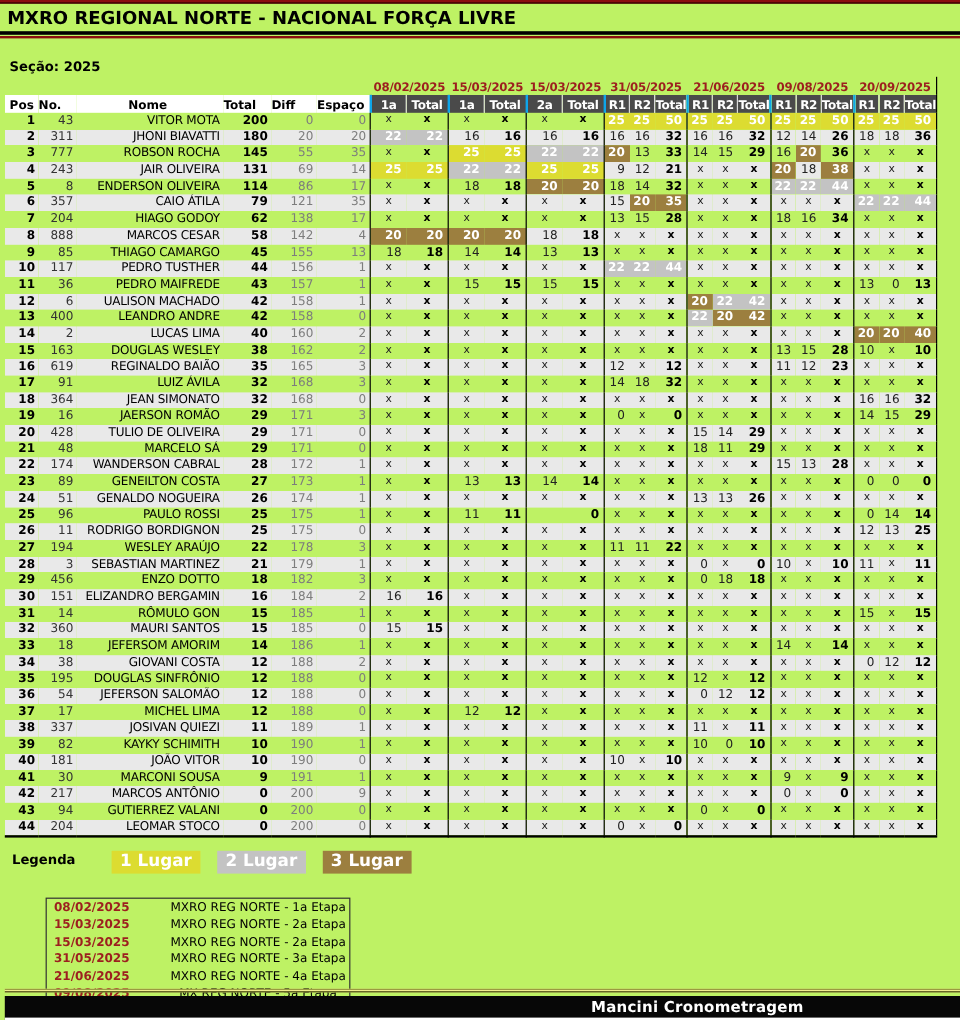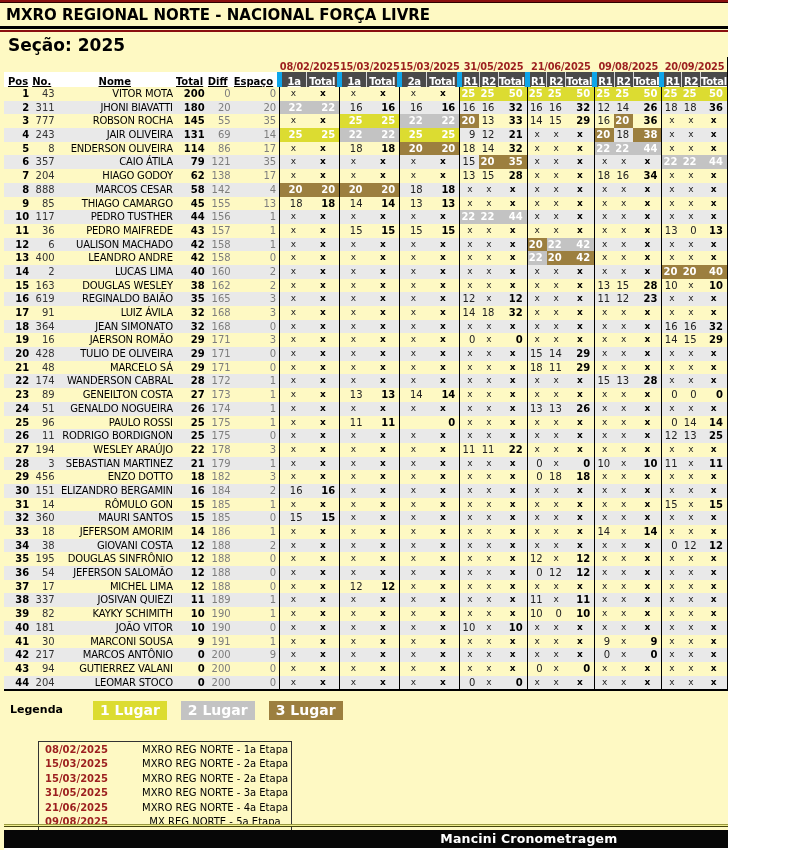--- a/index.html
+++ b/index.html
@@ -1,37 +1,37 @@
 <!DOCTYPE html>
 <html><head>
 <meta charset="utf-8">
 <style>
   * { margin:0; padding:0; box-sizing:border-box; }
   html,body { background:#fff; }
   body { width:800px; height:850px; font-family:"DejaVu Sans","Liberation Sans",sans-serif; color:#111; }
-  .page { position:relative; width:728px; height:850px; background:#fef9c3; overflow:hidden; }
+  .page { position:relative; width:800px; height:850px; background:#bef264; overflow:hidden; }
 
   .rule-top { height:3px; background:#8a0f0f; border-bottom:1px solid #2b0000; }
   .title { font-size:15px; font-weight:bold; color:#000; padding:3px 0 2px 6px; letter-spacing:0px; }
   .rule-title { height:3px; background:#000; }
   .rule-title2 { height:2px; background:#8a0f0f; margin-top:1px; }
-  .section { font-size:17px; font-weight:bold; color:#000; padding:3px 0 0 8px; }
+  .section { font-size:11px; font-weight:bold; color:#000; padding:17px 0 0 8px; }
 
   table.standings { border-collapse:collapse; table-layout:fixed; margin:2px 0 0 4px; border-right:1px solid #000; border-bottom:2px solid #000; }
   table.standings td, table.standings th { overflow:hidden; white-space:nowrap; }
 
   tr.date-row td { height:15px; }
   td.date { color:#9c1f1f; font-weight:bold; font-size:9.8px; text-align:center; letter-spacing:-0.2px; vertical-align:bottom; }
 
-  tr.head-row th { height:15px; vertical-align:bottom; font-size:10px;text-decoration:underline; }
+  tr.head-row th { height:15px; vertical-align:bottom; font-size:10px; }
   th.lh { text-align:left; padding-right:4px; color:#000; background:#fff; }
   th.lh0 { text-align:left; padding-left:4px; }
   th.lh2 { text-align:center; }
   th.chip { background:#4a4a4a; color:#fff; font-weight:bold; font-size:9px; letter-spacing:-0.3px; text-align:center; border-left:1px solid #d8d8d8; }
-  th.chip.grp-start { border-left:5px solid #0ea5e9; }
+  th.chip.grp-start { border-left:2px solid #0ea5e9; }
 
   tbody td { height:13.68px; line-height:13.68px; font-size:10px; padding:0 3px; }
   tbody tr.alt td { background:#e9e9e9; }
   .c-pos { font-weight:bold; text-align:right; color:#000; }
   .c-no { text-align:right; color:#333; }
   .c-name { text-align:right; color:#000; letter-spacing:-0.2px; }
   .c-total { font-weight:bold; text-align:right; color:#000; }
   .c-diff, .c-gap { text-align:right; color:#7d7d7d; }
   td.pts { text-align:right; color:#222; padding:0 4px 0 1px; }
   td.pts.xc { color:#222; font-size:9px; text-align:center; padding:0 2px; }

